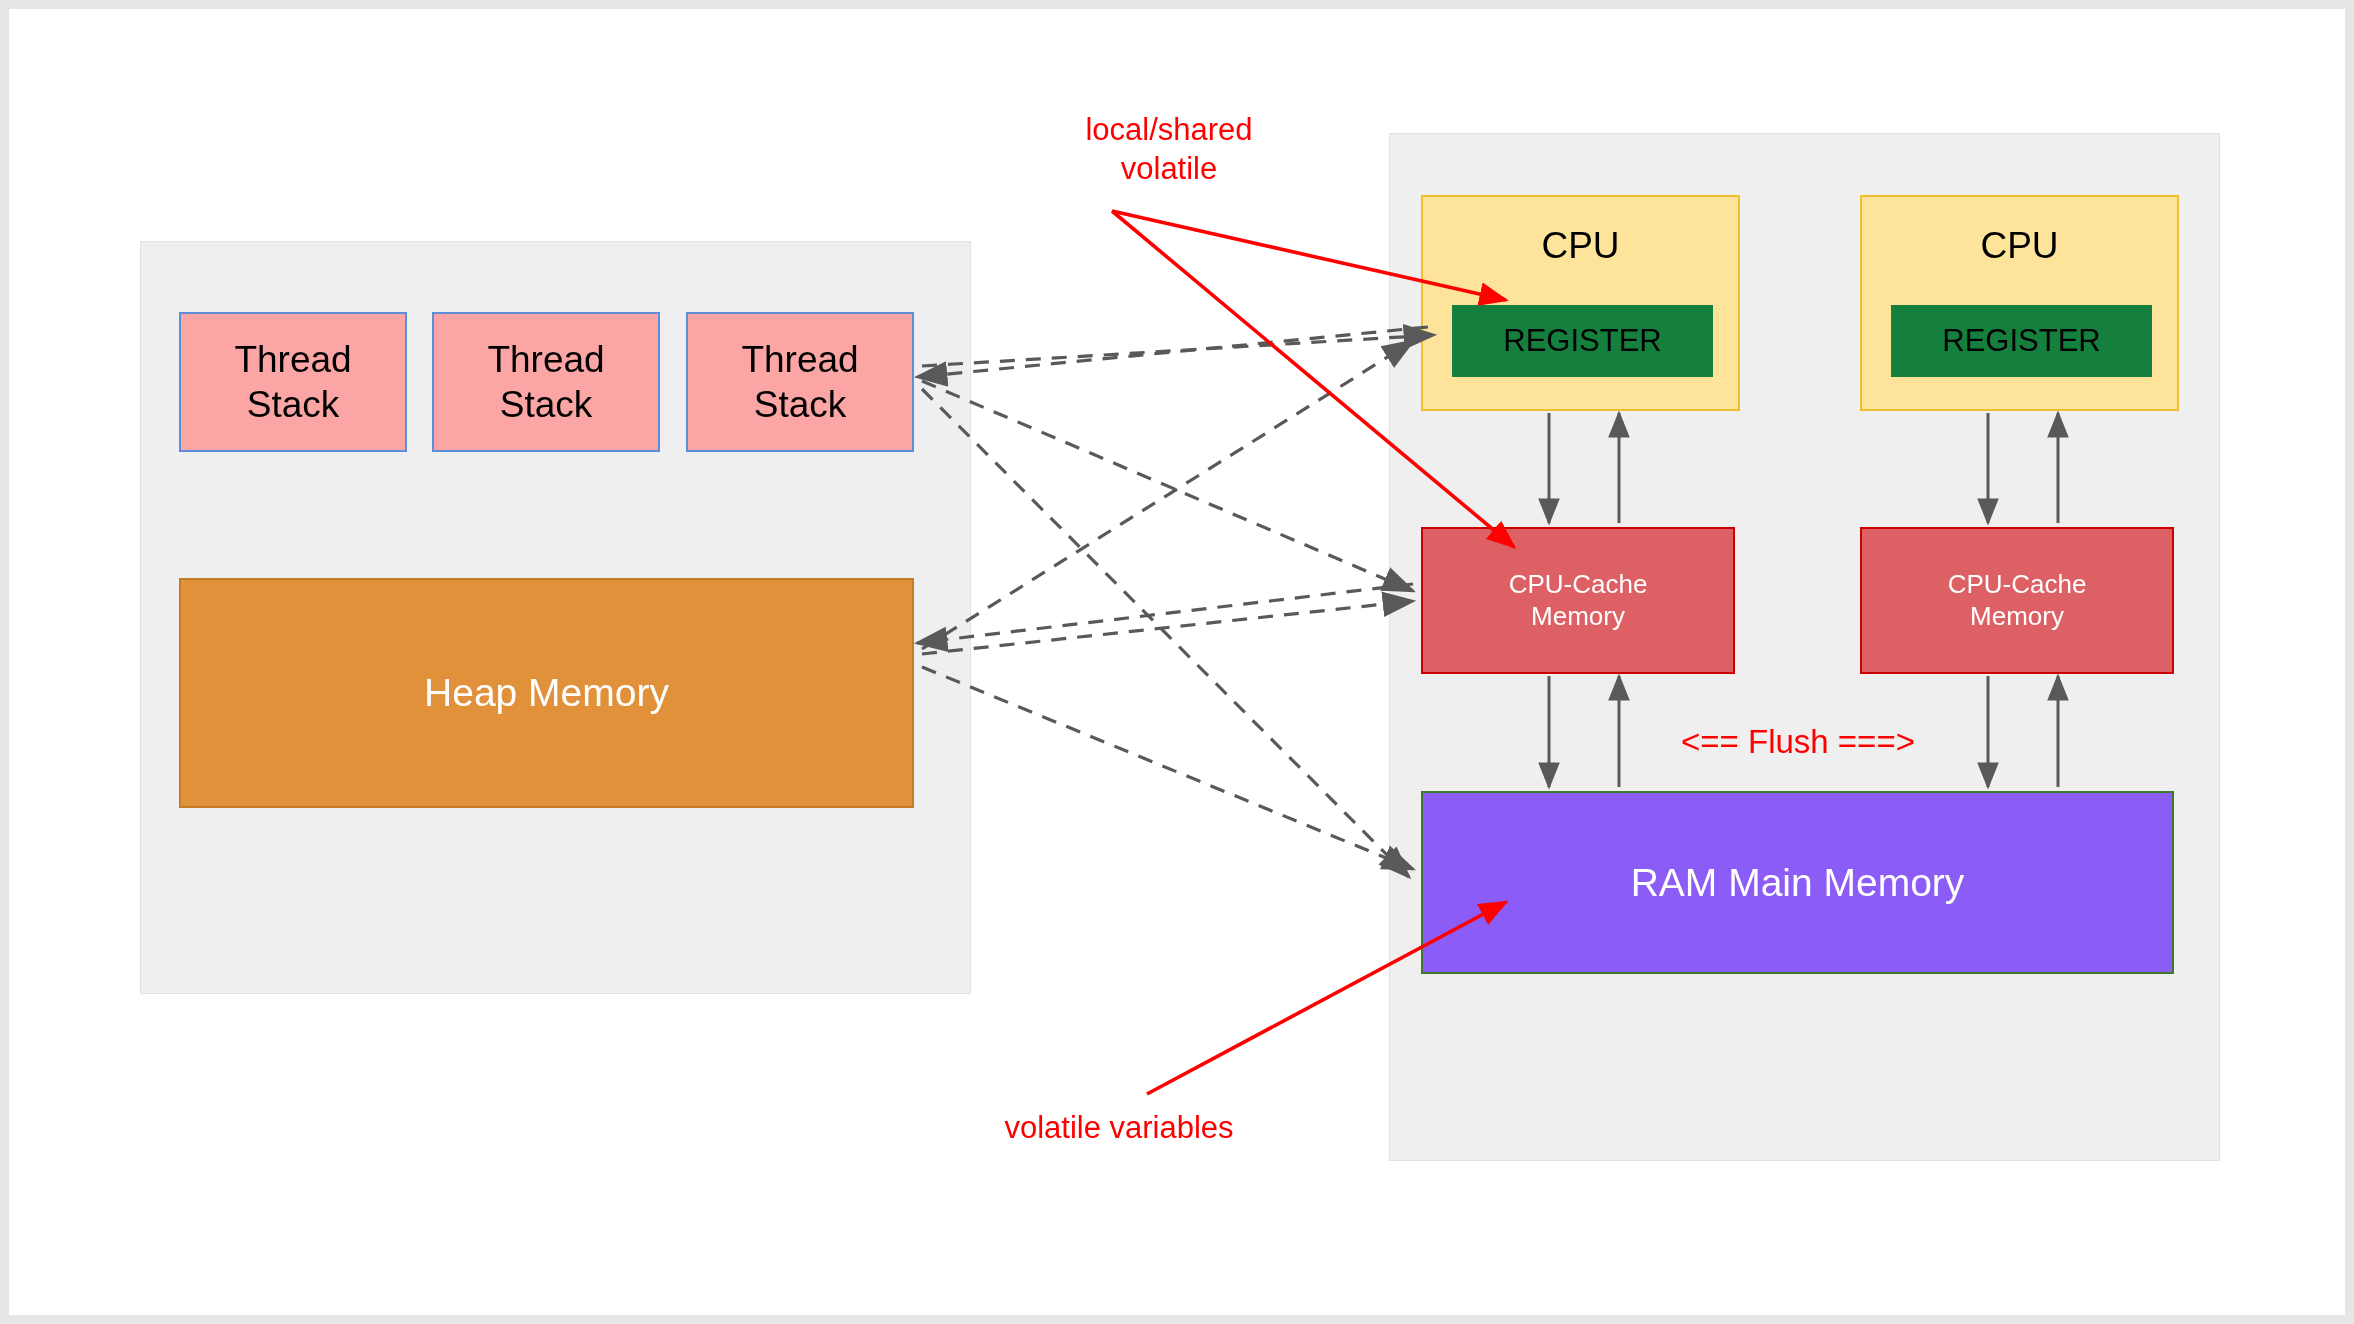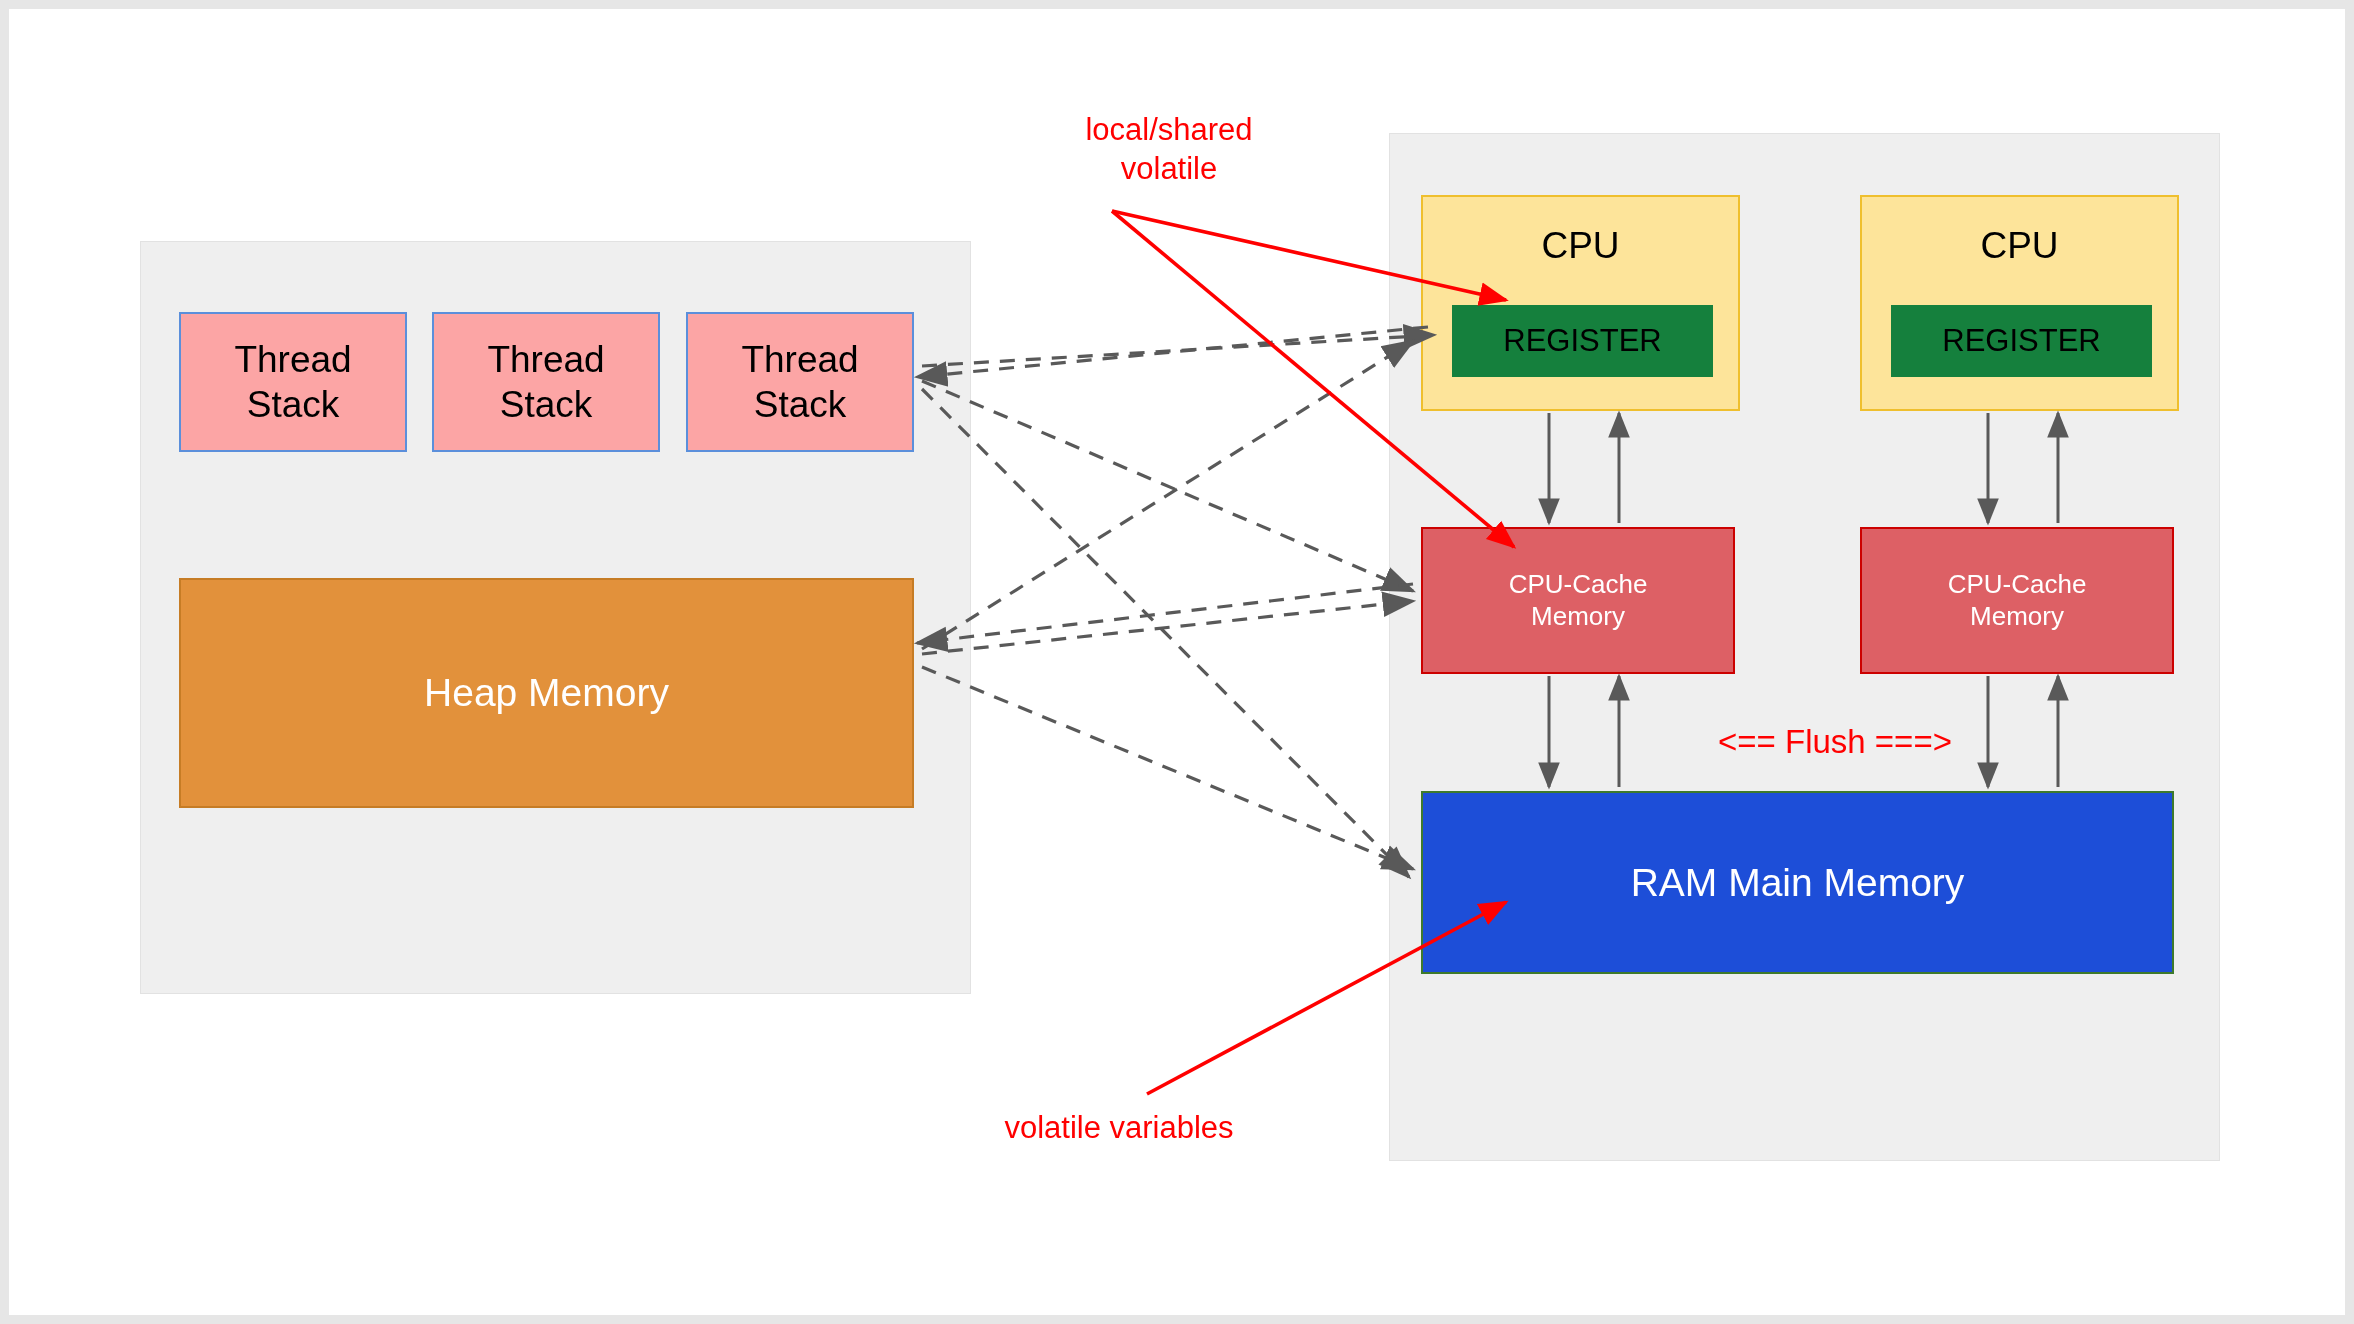--- a/index.html
+++ b/index.html
@@ -88,21 +88,21 @@
     align-items: center;
     justify-content: center;
   }
   .cache {
     background: #dd6065;
     border: 2px solid #cc0000;
     color: #ffffff;
     font-size: 26px;
   }
   .ram {
-    background: #1d4ed8;
+    background: #8b5cf6;
     border: 2px solid #3e7a2c;
     color: #ffffff;
     font-size: 39px;
   }
   .annot {
     position: absolute;
     color: #ff0000;
     font-size: 31px;
     text-align: center;
     line-height: 1.25;
@@ -153,21 +153,21 @@
 Memory</div>
 
   <div class="node ram" style="left:1412px; top:782px; width:753px; height:183px;">RAM Main Memory</div>
 
 
   <div class="annot" style="left: 1005px; top: 102px; width: 310px; white-space: pre-line;">local/shared
 volatile</div>
 
   <div class="annot" style="left:950px; top:1100px; width:320px;">volatile variables</div>
 
-  <div class="annot-flush" style="left:1672px; top:714px;margin-left:37px;">&lt;== Flush ===&gt;</div>
+  <div class="annot-flush" style="left:1672px; top:714px;">&lt;== Flush ===&gt;</div>
 
   <svg class="svg-layer" viewBox="0 0 2354 1324" xmlns="http://www.w3.org/2000/svg">
     <defs>
       <marker id="ahGray" markerWidth="10" markerHeight="10" refX="8.2" refY="4" orient="auto" markerUnits="strokeWidth">
         <path d="M0,0.4 L9,4 L0,7.6 z" fill="#595959"></path>
       </marker>
       <marker id="ahGrayS" markerWidth="12" markerHeight="12" refX="9.5" refY="4.6" orient="auto" markerUnits="strokeWidth">
         <path d="M0,0.6 L10.5,4.6 L0,8.6 z" fill="#595959"></path>
       </marker>
       <marker id="ahRed" markerWidth="9" markerHeight="9" refX="7.4" refY="3.6" orient="auto" markerUnits="strokeWidth">

